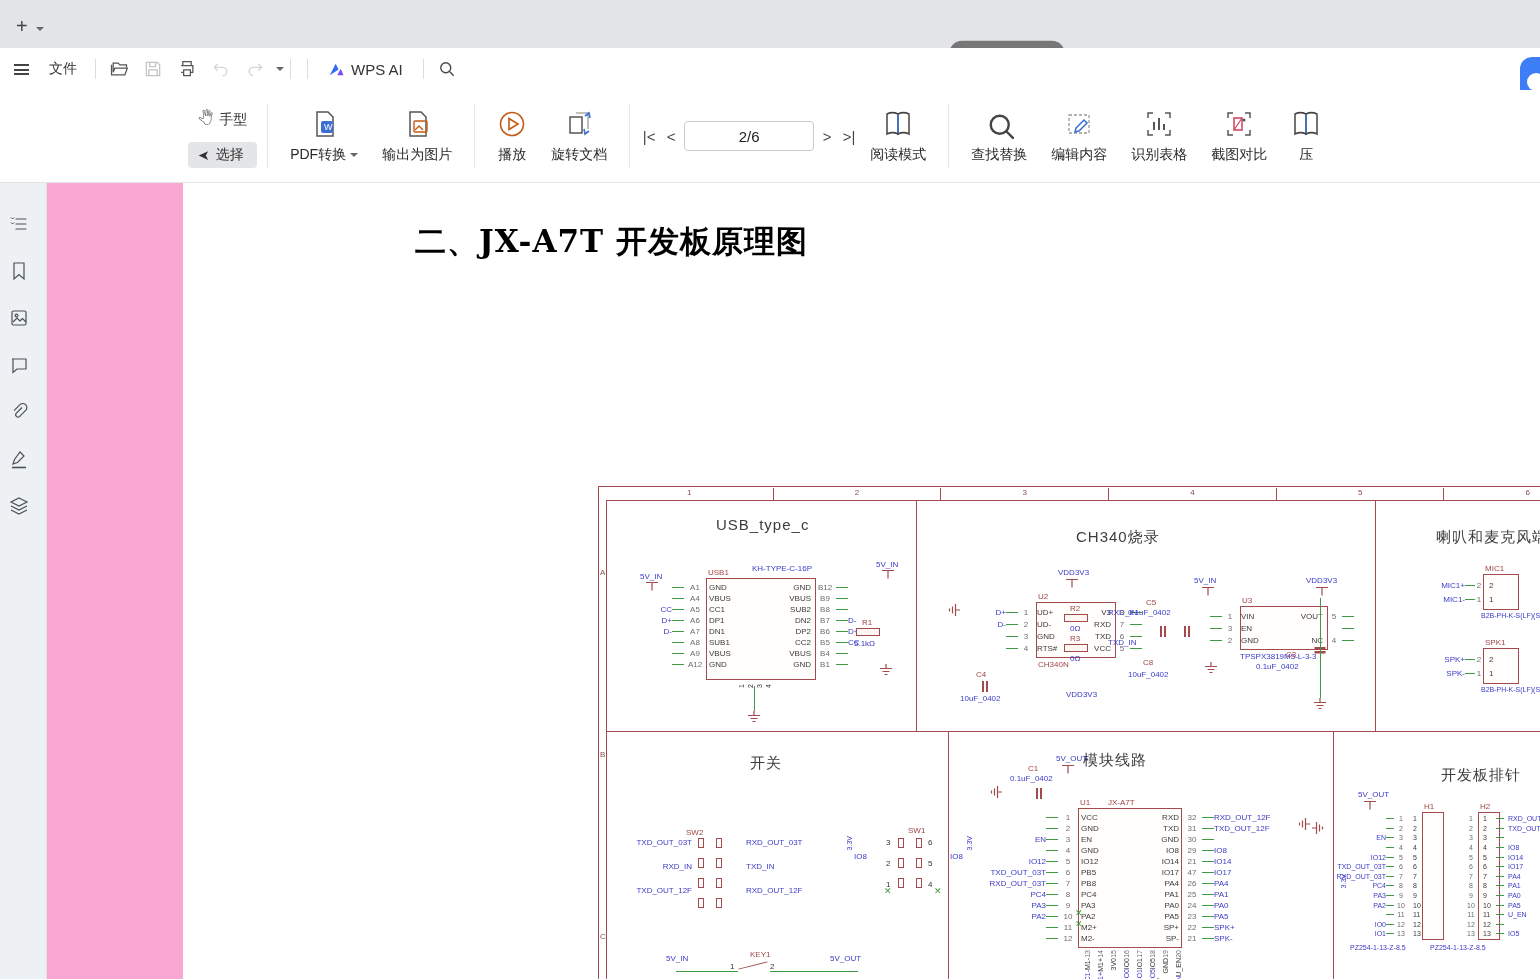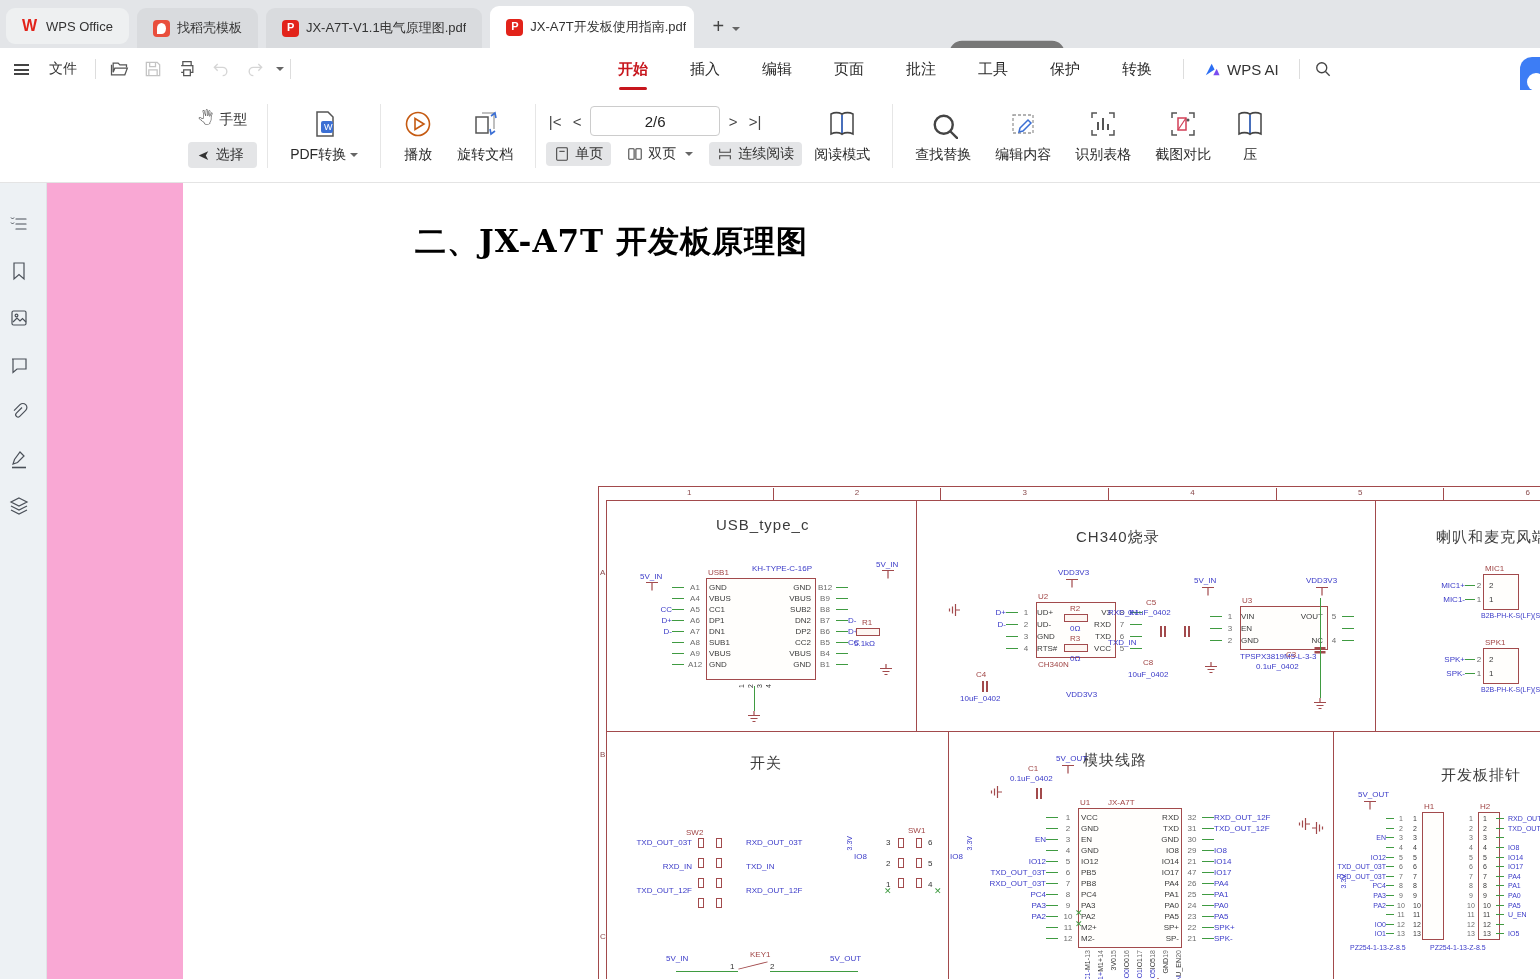--- a/index.html
+++ b/index.html
@@ -230,42 +230,20 @@
         <path d="M5 5l10 10M15 5L5 15" stroke="#777" stroke-width="1.4"></path>
       </symbol>
 <symbol id="i-ai" viewBox="0 0 20 18">
         <path d="M2 16L9 2l3.5 7z" fill="#2b6ef3"></path>
         <path d="M11 16l4-8 3.5 8z" fill="#7a4df0"></path>
       </symbol>
 </defs>
 </svg>
 
 <div class="tabbar">
-  <div style="display:flex;align-items:flex-end">
-
-      <div class="tab home">
-        <span class="ticon wps"></span>
-        <span style="overflow:hidden;text-overflow:ellipsis">WPS Office</span>
-      </div>
-
-      <div class="tab">
-        <span class="ticon docer"></span>
-        <span style="overflow:hidden;text-overflow:ellipsis">找稻壳模板</span>
-      </div>
-
-      <div class="tab">
-        <span class="ticon pdf"></span>
-        <span style="overflow:hidden;text-overflow:ellipsis">JX-A7T-V1.1电气原理图.pdf</span>
-      </div>
-
-      <div class="tab on">
-        <span class="ticon pdf"></span>
-        <span style="overflow:hidden;text-overflow:ellipsis">JX-A7T开发板使用指南.pdf</span>
-      </div>
-    </div>
   <svg class="mini" style="position:absolute;left:857px;top:16px">
       <use href="#i-moni"></use>
     </svg>
   <svg class="mini" style="position:absolute;left:886px;top:16px">
       <use href="#i-close"></use>
     </svg>
   <span class="newtab">+</span>
   <span class="carets"><span class="caret"></span></span>
 </div>
 
@@ -283,31 +261,20 @@
       <use href="#i-print"></use>
     </svg>
   <svg class="qicon dis">
       <use href="#i-undo"></use>
     </svg>
   <svg class="qicon dis">
       <use href="#i-redo"></use>
     </svg>
   <span class="caret"></span>
   <span class="sep"></span>
-  <div class="menus">
-
-  <span class="menu on">开始</span>
-      <span class="menu">插入</span>
-      <span class="menu">编辑</span>
-      <span class="menu">页面</span>
-      <span class="menu">批注</span>
-      <span class="menu">工具</span>
-      <span class="menu">保护</span>
-      <span class="menu">转换</span>
-    </div>
   <span class="sep" style="margin-left:10px"></span>
   <div class="aiwrap">
     <svg class="ailogo">
         <use href="#i-ai"></use>
       </svg>
     <span>WPS AI</span>
   </div>
   <span class="sep"></span>
   <svg class="qicon">
       <use href="#i-search"></use>
@@ -328,20 +295,28 @@
   </div>
   <span class="tsep"></span>
   <div class="bigbtn">
     <svg class="ic">
         <use href="#i-page"></use>
         <rect x="12" y="12" width="12" height="12" rx="2" fill="#3b6fd4"></rect>
         <text x="15" y="21" fill="#fff" font-size="9">W</text>
       </svg>
     <span><span>PDF转换</span><span class="caret"></span></span>
   </div>
+  <div class="bigbtn">
+    <svg class="ic">
+        <use href="#i-page"></use>
+        <rect x="12" y="12" width="13" height="11" rx="1" fill="none" stroke="#c55a11" stroke-width="1.4"></rect>
+        <path d="M13 21l4-4 4 4" stroke="#c55a11" fill="none" stroke-width="1.4"></path>
+      </svg>
+    <span>输出为图片</span>
+  </div>
   <span class="tsep"></span>
   <div class="bigbtn">
     <svg class="ic">
         <use href="#i-play"></use>
       </svg>
     <span>播放</span>
   </div>
   <div class="bigbtn">
     <svg class="ic">
         <use href="#i-rotdoc"></use>
@@ -349,41 +324,20 @@
     <span>旋转文档</span>
   </div>
   <span class="tsep"></span>
   <div class="zcluster">
     <div class="zrow" style="gap:4px">
       <span class="navg">|&lt;</span>
       <span class="navg">&lt;</span>
       <input class="pagebox" readonly="" value="2/6" style="">
       <span class="navg">&gt;</span>
       <span class="navg">&gt;|</span>
-    </div>
-    <div class="zrow" style="gap:8px">
-      <div class="smalltxt sel">
-        <svg class="pgic">
-            <use href="#i-singl"></use>
-          </svg>
-          <span>单页</span>
-      </div>
-      <div class="smalltxt">
-        <svg class="pgic">
-            <use href="#i-dbl"></use>
-          </svg>
-          <span>双页</span>
-          <span class="caret"></span>
-      </div>
-      <div class="smalltxt sel">
-        <svg class="pgic">
-            <use href="#i-cont"></use>
-          </svg>
-          <span>连续阅读</span>
-      </div>
     </div>
   </div>
   <div class="bigbtn">
     <svg class="ic">
         <use href="#i-book"></use>
       </svg>
     <span>阅读模式</span>
   </div>
   <span class="tsep"></span>
   <div class="bigbtn">

